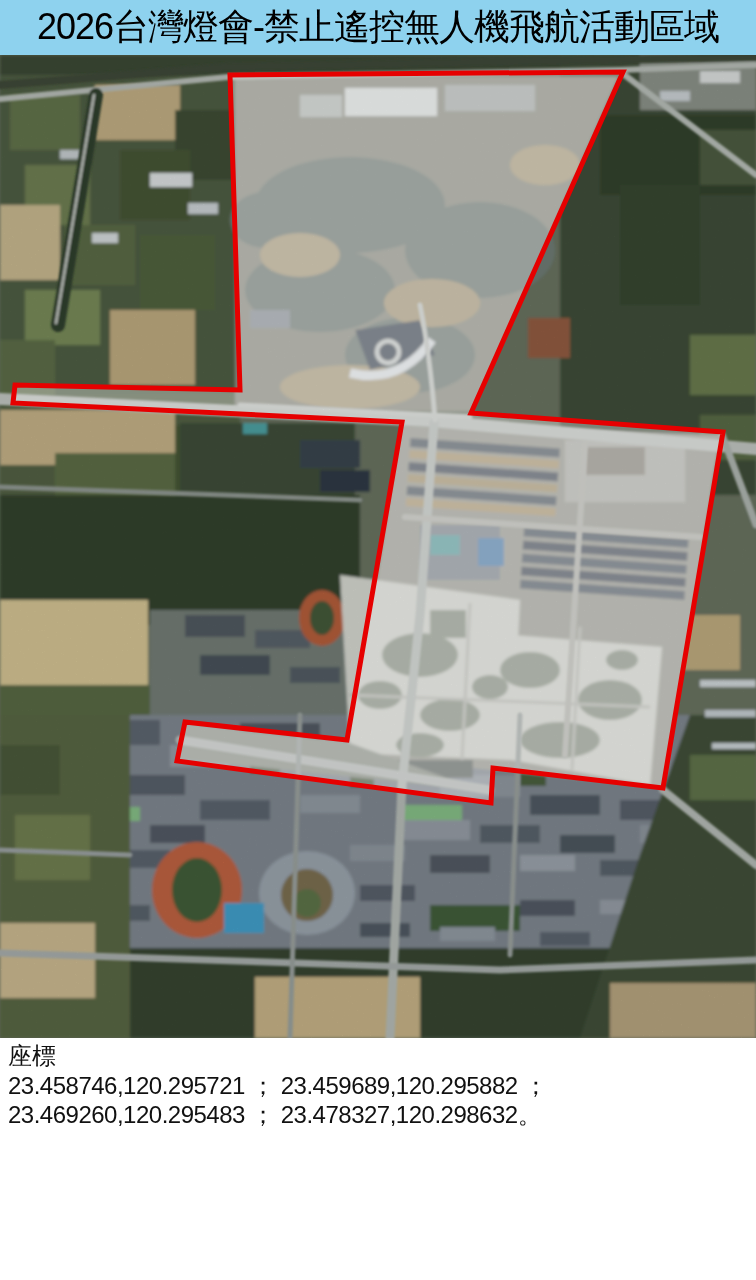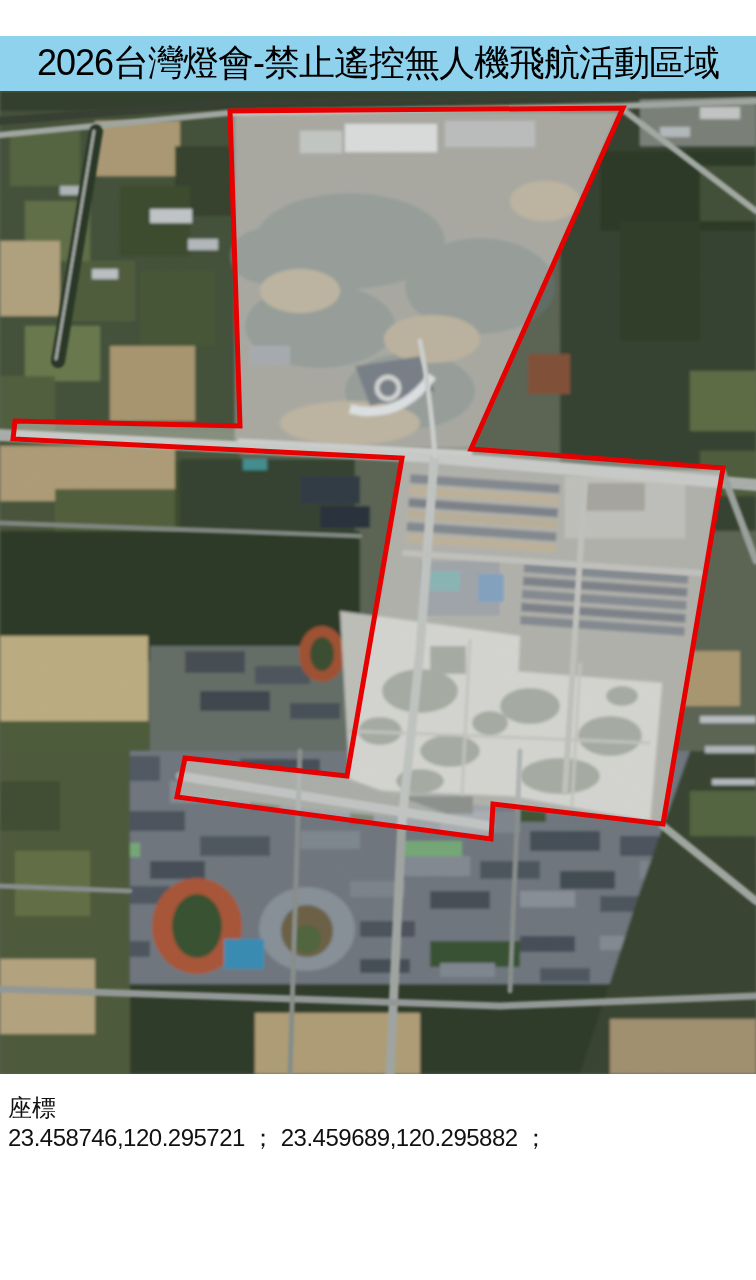--- a/index.html
+++ b/index.html
@@ -3,35 +3,35 @@
 <meta charset="utf-8">
 <style>
   html,body{margin:0;padding:0;}
   body{
     width:756px;height:1280px;overflow:hidden;background:#ffffff;
     font-family:"Liberation Sans","DejaVu Sans",sans-serif;
   }
   .page{width:756px;height:1280px;display:flex;flex-direction:column;}
   .title-bar{
     height:55px;flex:0 0 55px;background:#8ed2ee;
-    display:flex;align-items:center;justify-content:center;margin-top:36px;
+    display:flex;align-items:center;justify-content:center;
   }
   .title-bar h1{
     margin:0;font-size:36px;font-weight:400;color:#000;
     letter-spacing:-1px;white-space:nowrap;
   }
   .map-wrap{position:relative;width:756px;height:983px;flex:0 0 983px;background:#66705c;}
   .map-wrap svg{display:block;}
   .zone{
     fill:rgba(255,255,255,0.34);
     stroke:#e60000;stroke-width:5;stroke-linejoin:miter;
   }
   .coords-panel{
     flex:1 1 auto;background:#ffffff;color:#111;
-    padding:19px 6px 0 8px;box-sizing:border-box;
+    padding:3px 6px 0 8px;box-sizing:border-box;
     font-size:24px;line-height:29.5px;letter-spacing:-0.5px;
     white-space:nowrap;
   }
   .coords-panel .label{letter-spacing:0;}
 </style>
 </head>
 <body>
 
 <div class="page">
 
@@ -256,15 +256,16 @@
       <rect x="0" y="0" width="756" height="983" fill="#70809a" opacity="0.06"></rect>
       <rect x="0" y="0" width="756" height="983" filter="url(#grain)" opacity="0.10"></rect>
 
       <polygon class="zone" points="230,20 240,335 15,330 13,348 402,367 347,685 185,667 177,706 491,748 493,713 663,733 723,377 471,358 623,17"></polygon>
     </svg>
   </div>
 
   <div class="coords-panel">
     <div class="label">座標</div>
     <div>23.458746,120.295721 ； 23.459689,120.295882 ；</div>
+    <div>23.469260,120.295483 ； 23.478327,120.298632。</div>
   </div>
 
 </div>
 
 </body></html>

